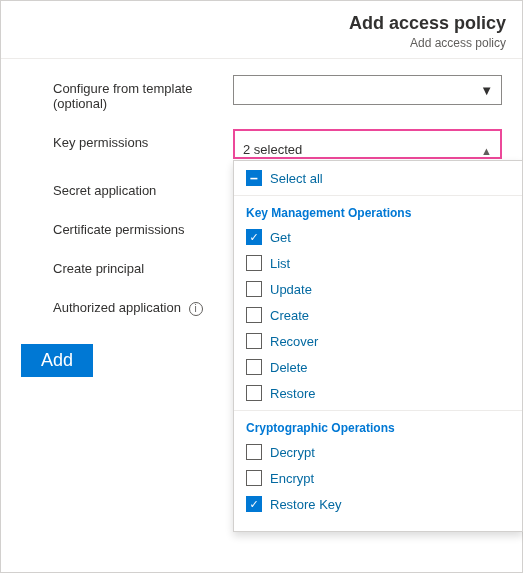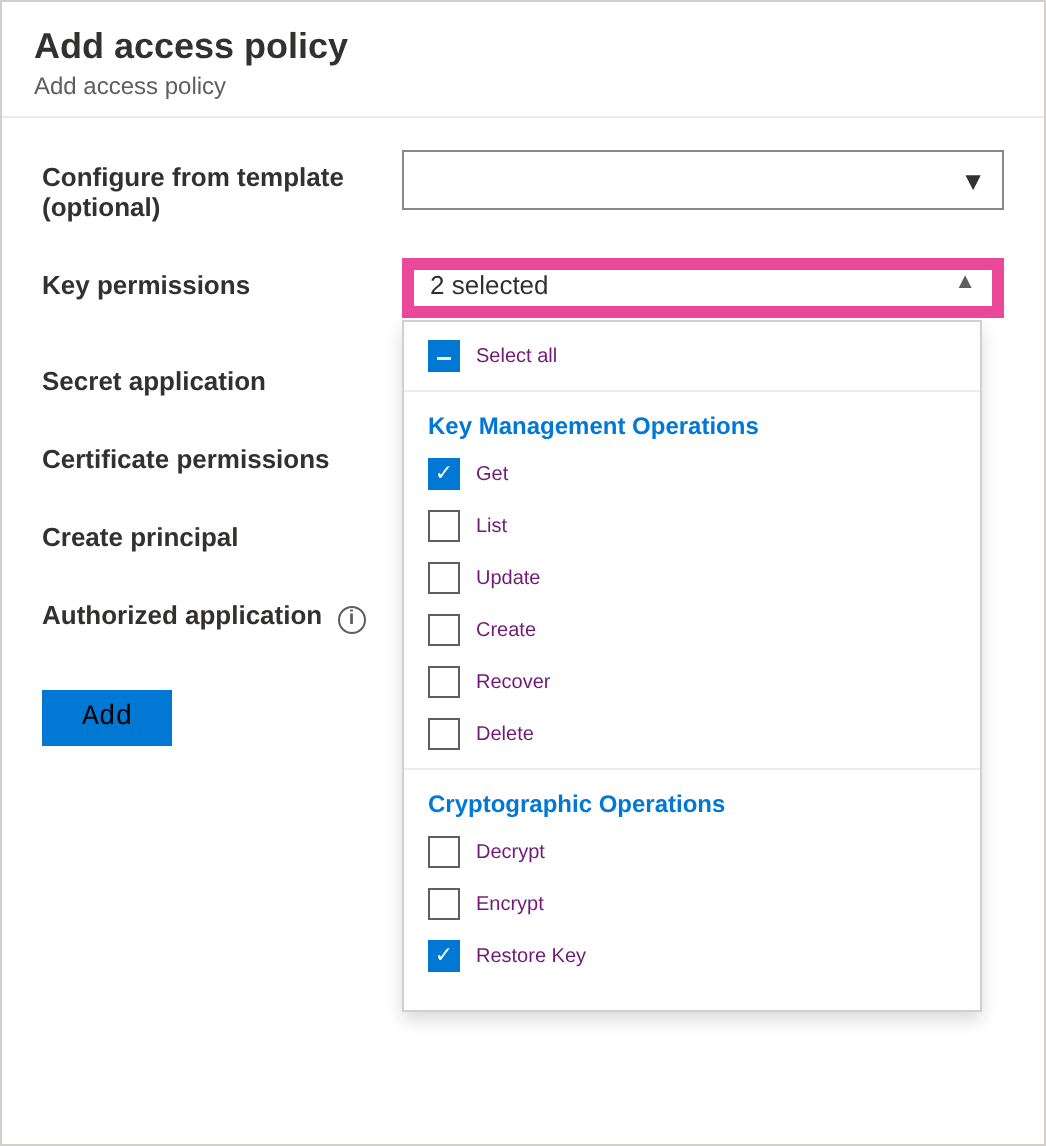--- a/index.html
+++ b/index.html
@@ -11,22 +11,23 @@
       width: 523px;
       min-height: 573px;
     }
     .page-container {
       width: 523px;
       min-height: 573px;
       background: #fff;
       border: 1px solid #d2d0ce;
     }
     .header {
-      padding: 12px 16px 8px 16px;
+      padding: 12px 16px 8px 32px;
       border-bottom: 1px solid #edebe9;
+      text-align: right;
     }
     .header-title {
       font-size: 18px;
       font-weight: 600;
       color: #323130;
     }
     .header-subtitle {
       font-size: 12px;
       color: #605e5c;
       margin-top: 2px;
@@ -35,43 +36,44 @@
       display: flex;
       align-items: flex-start;
       margin-bottom: 18px;
     }
     .form-label {
       width: 180px;
       flex-shrink: 0;
       font-size: 13px;
       color: #323130;
       padding-top: 6px;
-      font-weight: 700;
+      font-weight: 400;
+      margin-left: 32px;
     }
     .form-control-area {
       flex: 1;
       position: relative;
     }
     .dropdown-template {
       width: 100%;
       height: 30px;
       border: 1px solid #8a8886;
       display: flex;
       align-items: center;
       justify-content: flex-end;
       padding: 0 8px;
       cursor: pointer;
       background: #fff;
     }
     .dropdown-permissions {
       width: 100%;
       height: 30px;
-      border: 6px solid #ec4899;
-      display: flex;
-      align-items: flex-start;
+      border: 2px solid #ec4899;
+      display: flex;
+      align-items: flex-end;
       justify-content: space-between;
       padding: 0 8px;
       cursor: pointer;
       background: #fff;
     }
     .dropdown-permissions-text {
       font-size: 13px;
       color: #323130;
     }
     .dropdown-permissions-chevron {
@@ -131,37 +133,37 @@
       font-size: 11px;
       line-height: 1;
     }
     .partial-mark {
       color: #fff;
       font-size: 14px;
       font-weight: 700;
       line-height: 1;
     }
     .checkbox-label {
-      font-size: 10px;
-      color: #701a75;
+      font-size: 13px;
+      color: #0369a1;
     }
     .select-all-row {
       display: flex;
       align-items: center;
       padding: 5px 12px;
       cursor: pointer;
     }
     .add-button {
       background: #0078d4;
-      color: #000000;
+      color: #ffffff;
       border: none;
       padding: 6px 20px;
-      font-size: 14px;
-      cursor: pointer;
-      font-family: Liberation Mono, monospace;
+      font-size: 18px;
+      cursor: pointer;
+      font-family: Liberation Sans, sans-serif;
       margin-top: 4px;
     }
     .info-icon {
       display: inline-flex;
       align-items: center;
       justify-content: center;
       width: 14px;
       height: 14px;
       border: 1px solid #605e5c;
       border-radius: 50%;
@@ -240,20 +242,24 @@
             <div class="checkbox-box"></div>
             <span class="checkbox-label">Recover</span>
           </div>
 
           <div class="dropdown-menu-item">
             <div class="checkbox-box"></div>
             <span class="checkbox-label">Delete</span>
           </div>
 
 
+          <div class="dropdown-menu-item">
+            <div class="checkbox-box"></div>
+            <span class="checkbox-label">Restore</span>
+          </div>
 
           <hr class="divider">
 
           <div class="section-label">Cryptographic Operations</div>
 
           <div class="dropdown-menu-item">
             <div class="checkbox-box"></div>
             <span class="checkbox-label">Decrypt</span>
           </div>
 

